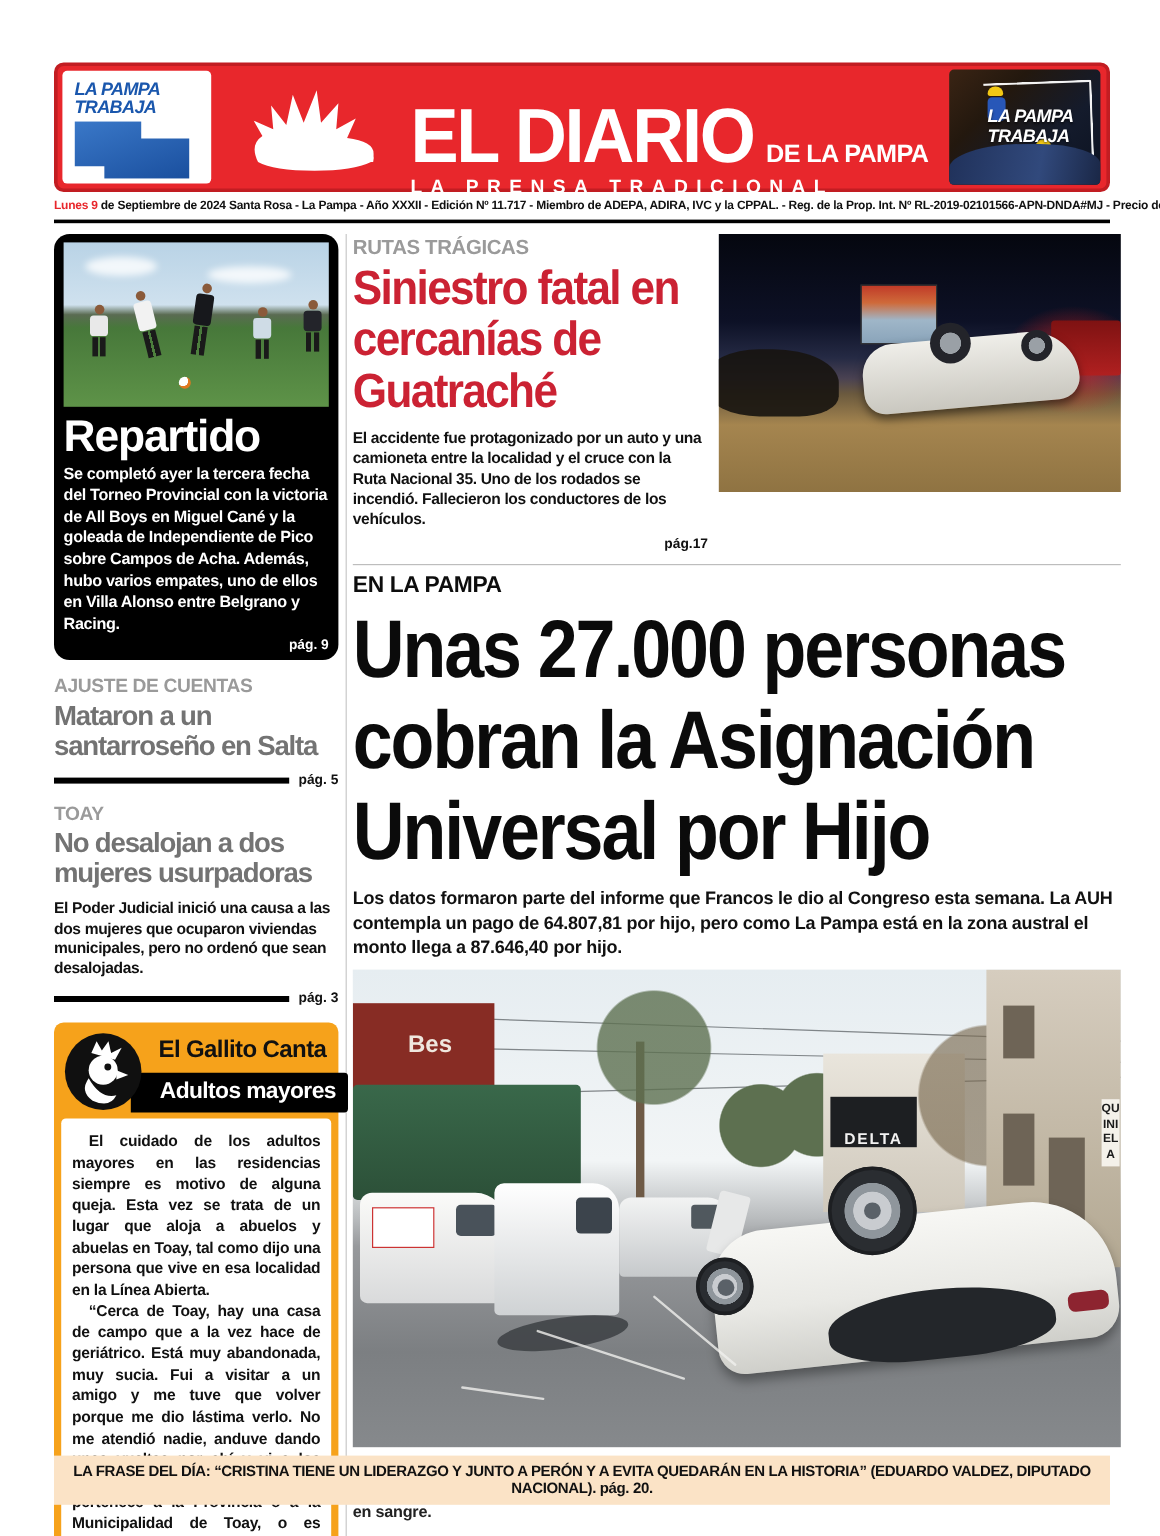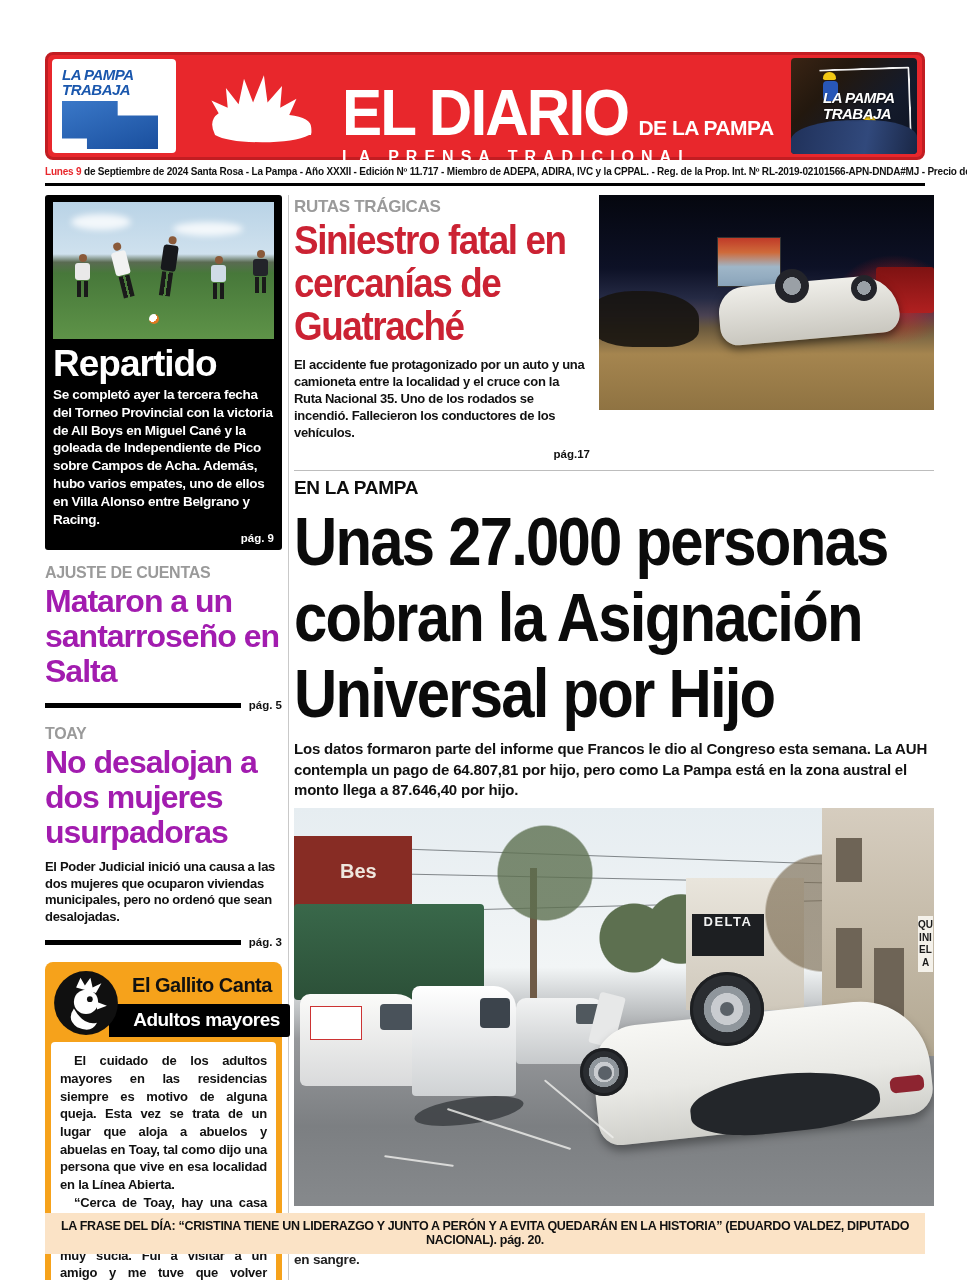--- a/index.html
+++ b/index.html
@@ -30,35 +30,35 @@
   .dateline .red{color:#e8272c;}
   .rule-black{position:absolute;left:45px;top:183px;width:880px;height:3px;background:#000;}
 
   
   .cols{position:absolute;left:45px;top:195px;width:888px;display:flex;}
   .col-left{width:237px;flex:0 0 auto;}
   .vdiv{width:1px;background:#c9c9c9;margin:0 5px 0 6px;flex:0 0 auto;}
   .col-main{width:640px;flex:0 0 auto;}
 
   
-  .sports-box{background:#000;border-radius:3px;padding:7px 8px 6px 8px;color:#fff;}
+  .sports-box{background:#000;border-radius:13px;padding:7px 8px 6px 8px;color:#fff;}
   .soccer-photo{position:relative;width:221px;height:137px;overflow:hidden;background:linear-gradient(180deg,#b9d3e6 0%,#cfe1ee 38%,#5a6b52 44%,#47783a 52%,#5e9348 100%);}
   .cloud{position:absolute;background:rgba(255,255,255,.8);border-radius:50%;filter:blur(3px);}
   .player{position:absolute;}
   .p-head{width:8px;height:8px;border-radius:50%;background:#8a5a3a;margin:0 auto;}
   .p-shirt{width:15px;height:17px;border-radius:3px;margin-top:1px;}
   .p-legs{width:11px;height:16px;margin:1px auto 0;background:linear-gradient(90deg,#1a1a1a 40%,transparent 40%,transparent 60%,#1a1a1a 60%);}
   .ball{position:absolute;width:10px;height:10px;border-radius:50%;background:radial-gradient(circle at 35% 35%,#fff 45%,#e07820 48%);}
   .sports-title{font-size:37px;font-weight:bold;letter-spacing:-1px;margin:6px 0 4px 0;line-height:1.0;}
   .sports-body{font-size:13.5px;font-weight:bold;line-height:1.32;letter-spacing:-0.3px;}
   .pag{font-size:11.5px;font-weight:bold;text-align:right;margin-top:3px;}
 
   
   .kicker{color:#9a9a9a;font-weight:bold;font-size:16px;letter-spacing:-0.3px;margin:14px 0 2px 0;}
-  .headline-black{font-size:32px;font-weight:bold;letter-spacing:-1px;line-height:1.1;color:#a21caf;}
+  .headline-black{font-size:23px;font-weight:bold;letter-spacing:-1px;line-height:1.1;color:#737373;}
   .bar-pag{display:flex;align-items:center;margin-top:10px;}
   .bar-pag .bar{flex:1;height:5px;background:#000;}
   .bar-pag .pg{font-size:11.5px;font-weight:bold;margin-left:8px;}
   .story-body{font-size:13px;font-weight:bold;line-height:1.3;letter-spacing:-0.3px;margin-top:8px;}
 
   
   .gallito{margin-top:14px;background:#f6a21b;border-radius:8px;padding:6px;position:relative;}
   .gallito-head{position:relative;height:74px;}
   .rooster{position:absolute;left:2px;top:2px;width:66px;height:66px;z-index:2;}
   .gallito-title{position:absolute;left:76px;top:6px;width:150px;text-align:center;font-size:20px;font-weight:bold;letter-spacing:-0.5px;color:#111;}
@@ -90,21 +90,21 @@
   .auh-pag{font-size:11.5px;font-weight:bold;text-align:right;margin-top:2px;}
 
   
   .big-photo{position:relative;width:640px;height:398px;overflow:hidden;background:linear-gradient(180deg,#e6edf1 0%,#f2f5f6 40%,#b9bcbe 52%,#97999c 58%,#7c7f82 80%,#86898c 100%);margin-top:8px;}
   .wire{position:absolute;height:1px;background:rgba(40,45,50,.55);}
   .hedge{position:absolute;left:0;top:96px;width:190px;height:96px;background:linear-gradient(180deg,#39684a,#2c5038);border-radius:4px;}
   .bes-sign{position:absolute;left:0;top:28px;width:118px;height:72px;background:#872c24;color:#efe7de;font-weight:bold;font-size:20px;padding:24px 0 0 46px;box-sizing:border-box;letter-spacing:0;}
   .tree-b{position:absolute;background:radial-gradient(circle,#5d7050 0 60%,rgba(93,112,80,0) 62%);border-radius:50%;}
   .trunk{position:absolute;width:7px;background:#6e5a46;}
   .bldg-c{position:absolute;left:392px;top:70px;width:118px;height:132px;background:linear-gradient(180deg,#e9e5dc,#cfc8bb);}
-  .delta{position:absolute;left:6px;top:36px;width:72px;height:42px;background:#1d1f22;color:#f2f2f2;font-weight:bold;font-size:13px;letter-spacing:1.5px;display:flex;align-items:flex-start;justify-content:center;}
+  .delta{position:absolute;left:6px;top:36px;width:72px;height:42px;background:#1d1f22;color:#f2f2f2;font-weight:bold;font-size:13px;letter-spacing:1.5px;display:flex;align-items:flex-end;justify-content:center;}
   .bldg-r{position:absolute;left:528px;top:0;width:112px;height:248px;background:linear-gradient(180deg,#d6cdbf,#b3a globalThis892);background:linear-gradient(180deg,#d6cdbf,#b3a892);}
   .win{position:absolute;background:#6e6456;}
   .quiniela{position:absolute;left:96px;top:108px;width:15px;background:#f4f1ea;color:#1a1a1a;font-weight:bold;font-size:10px;line-height:1.25;text-align:center;word-break:break-all;padding:3px 0;}
   .van1{position:absolute;left:6px;top:186px;width:122px;height:92px;background:linear-gradient(180deg,#fbfbf9,#d9dadb);border-radius:10px 26px 6px 6px;}
   .van1 .vwin{position:absolute;right:8px;top:10px;width:34px;height:26px;background:#49525a;border-radius:4px;}
   .van1 .sign{position:absolute;left:10px;top:12px;width:52px;height:34px;background:#fff;border:1px solid #c33;color:#c33;font-size:7px;font-weight:bold;padding:2px;box-sizing:border-box;overflow:hidden;}
   .van2{position:absolute;left:118px;top:178px;width:104px;height:110px;background:linear-gradient(180deg,#ffffff,#cfd2d4);border-radius:8px 22px 4px 4px;}
   .van2 .vwin{position:absolute;right:6px;top:12px;width:30px;height:30px;background:#3c444c;border-radius:4px;}
   .car-s{position:absolute;left:222px;top:190px;width:92px;height:66px;background:linear-gradient(180deg,#f2f3f3,#c6c9cb);border-radius:10px 18px 4px 4px;}
   .car-s .vwin{position:absolute;right:6px;top:6px;width:26px;height:20px;background:#50585e;border-radius:3px;}

